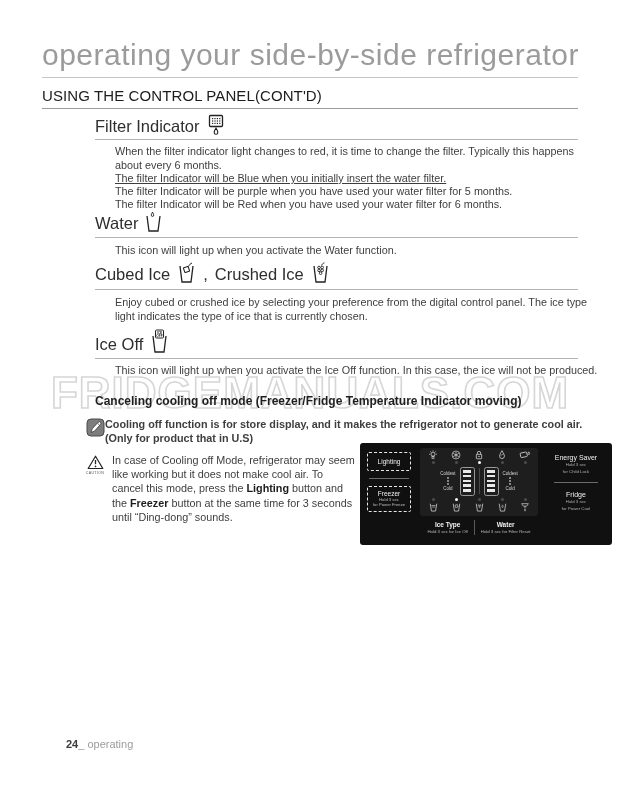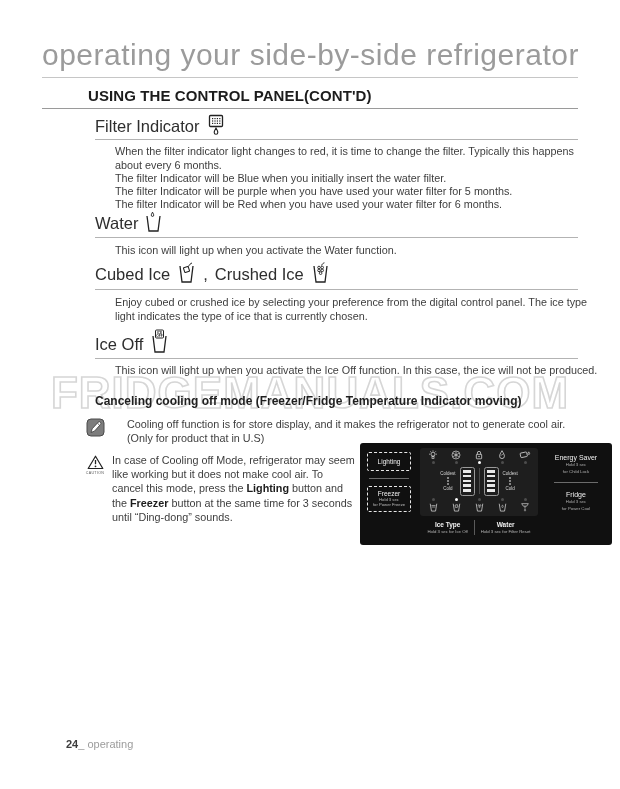--- a/index.html
+++ b/index.html
@@ -5,42 +5,42 @@
   * { margin:0; padding:0; box-sizing:border-box; }
   html,body { background:#ffffff; }
   body { font-family:"Liberation Sans", sans-serif; }
   .page { position:relative; width:620px; height:789px; background:#fff; overflow:hidden; }
 
   
   .doc-title { position:absolute; left:42px; top:38px; font-size:30px; font-weight:300;
                color:#9b9b9b; letter-spacing:0.5px; }
   .rule { position:absolute; height:1px; background:#bdbdbd; }
   .title-rule { left:42px; top:77px; width:536px; background:#c6c6c6; }
-  .section-title { position:absolute; left:42px; top:87px; font-size:15px; font-weight:bold;
-                   color:#1c1c1c; letter-spacing:0.1px;margin-left:46px; }
+  .section-title { position:absolute; left:42px; top:87px; font-size:15px; font-weight:normal;
+                   color:#1c1c1c; letter-spacing:0.1px; }
   .section-rule { left:42px; top:108px; width:536px; background:#9a9a9a; }
 
   
   .sub-heading { position:absolute; left:95px; font-size:16.5px; color:#2e2e2e;
                  display:inline-flex; align-items:flex-end; gap:7px; z-index:2;text-align:center; }
   .sub-rule { left:95px; width:483px; background:#b3b3b3; z-index:2; }
   .body-text { position:absolute; left:95px; font-size:10.8px; color:#3e3e3e;
                line-height:13.6px; z-index:2;margin-left:20px; }
   .nowrap { white-space:nowrap; }
   .h-icon { display:inline-block; flex:0 0 auto; }
 
   
   .watermark { position:absolute; left:0; top:368px; width:620px; text-align:center;
                font-size:44px; font-weight:bold; letter-spacing:1px;
                color:transparent; -webkit-text-stroke:1.6px #d6d6d6; z-index:1; }
 
   
   .cancel-heading { position:absolute; left:95px; top:394px; font-size:12px; font-weight:bold;
                     color:#1f1f1f; z-index:2;text-align:center; }
-  .note-block { position:absolute; left:86px; top:418px; display:flex; gap:22px; z-index:2; }
+  .note-block { position:absolute; left:86px; top:418px; display:flex; gap:0; z-index:2;font-weight:bold; }
   .note-text { font-size:10.8px; color:#3e3e3e; line-height:13.6px; }
   .caution-block { position:absolute; left:84px; top:453px; display:flex; gap:6px; z-index:2; }
   .caution-badge { display:flex; flex-direction:column; align-items:center; width:22px; padding-top:2px; }
   .caution-word { font-size:3.6px; color:#555; letter-spacing:0.3px; margin-top:1px; }
   .caution-text { width:244px; font-size:10.8px; color:#3e3e3e; line-height:14.2px; }
   .caution-text b { color:#1c1c1c; }
 
   
   .panel { position:absolute; left:360px; top:443px; width:252px; height:102px;
            background:#101010; border-radius:3px; display:flex; color:#e8e8e8; z-index:2; }
@@ -114,21 +114,21 @@
             <rect x="7.4" y="8.8" width="1.2" height="1.2"></rect>
             <rect x="9.8" y="8.8" width="1.2" height="1.2"></rect>
             <rect x="12.2" y="8.8" width="1.2" height="1.2"></rect>
         </g>
         <path d="M9 14 C7.6 16.4 7.2 17.6 7.2 18.4 a1.8 1.8 0 0 0 3.6 0 C10.8 17.6 10.4 16.4 9 14 Z" fill="none" stroke="#222" stroke-width="1.1"></path>
       </svg>
     </span>
   </div>
   <div class="rule sub-rule" style="top:139px;"></div>
   <div class="body-text" style="top:145px; width:488px;">When the filter indicator light changes to red, it is time to change the filter. Typically this happens about every 6 months.</div>
-  <div class="body-text nowrap" style="top:172px;">The filter Indicator will be Blue when you initially insert the water filter.</div>
+  <div class="body-text nowrap" style="top:172px;text-decoration:underline;">The filter Indicator will be Blue when you initially insert the water filter.</div>
   <div class="body-text nowrap" style="top:185px;">The filter Indicator will be purple when you have used your water filter for 5 months.</div>
   <div class="body-text nowrap" style="top:198px;">The filter Indicator will be Red when you have used your water filter for 6 months.</div>
 
   <div class="sub-heading" style="top:211px;">
     <span>Water</span>
     <span class="h-icon">
       <svg width="17" height="22" viewBox="0 0 17 22">
         <path d="M2 5 L4 20 H13 L15 5" fill="none" stroke="#222" stroke-width="1.3"></path>
         <path d="M7.5 1.2 C6.6 2.8 6.3 3.6 6.3 4.2 a1.2 1.2 0 0 0 2.4 0 C8.7 3.6 8.4 2.8 7.5 1.2 Z" fill="none" stroke="#222" stroke-width="1"></path>
       </svg>

